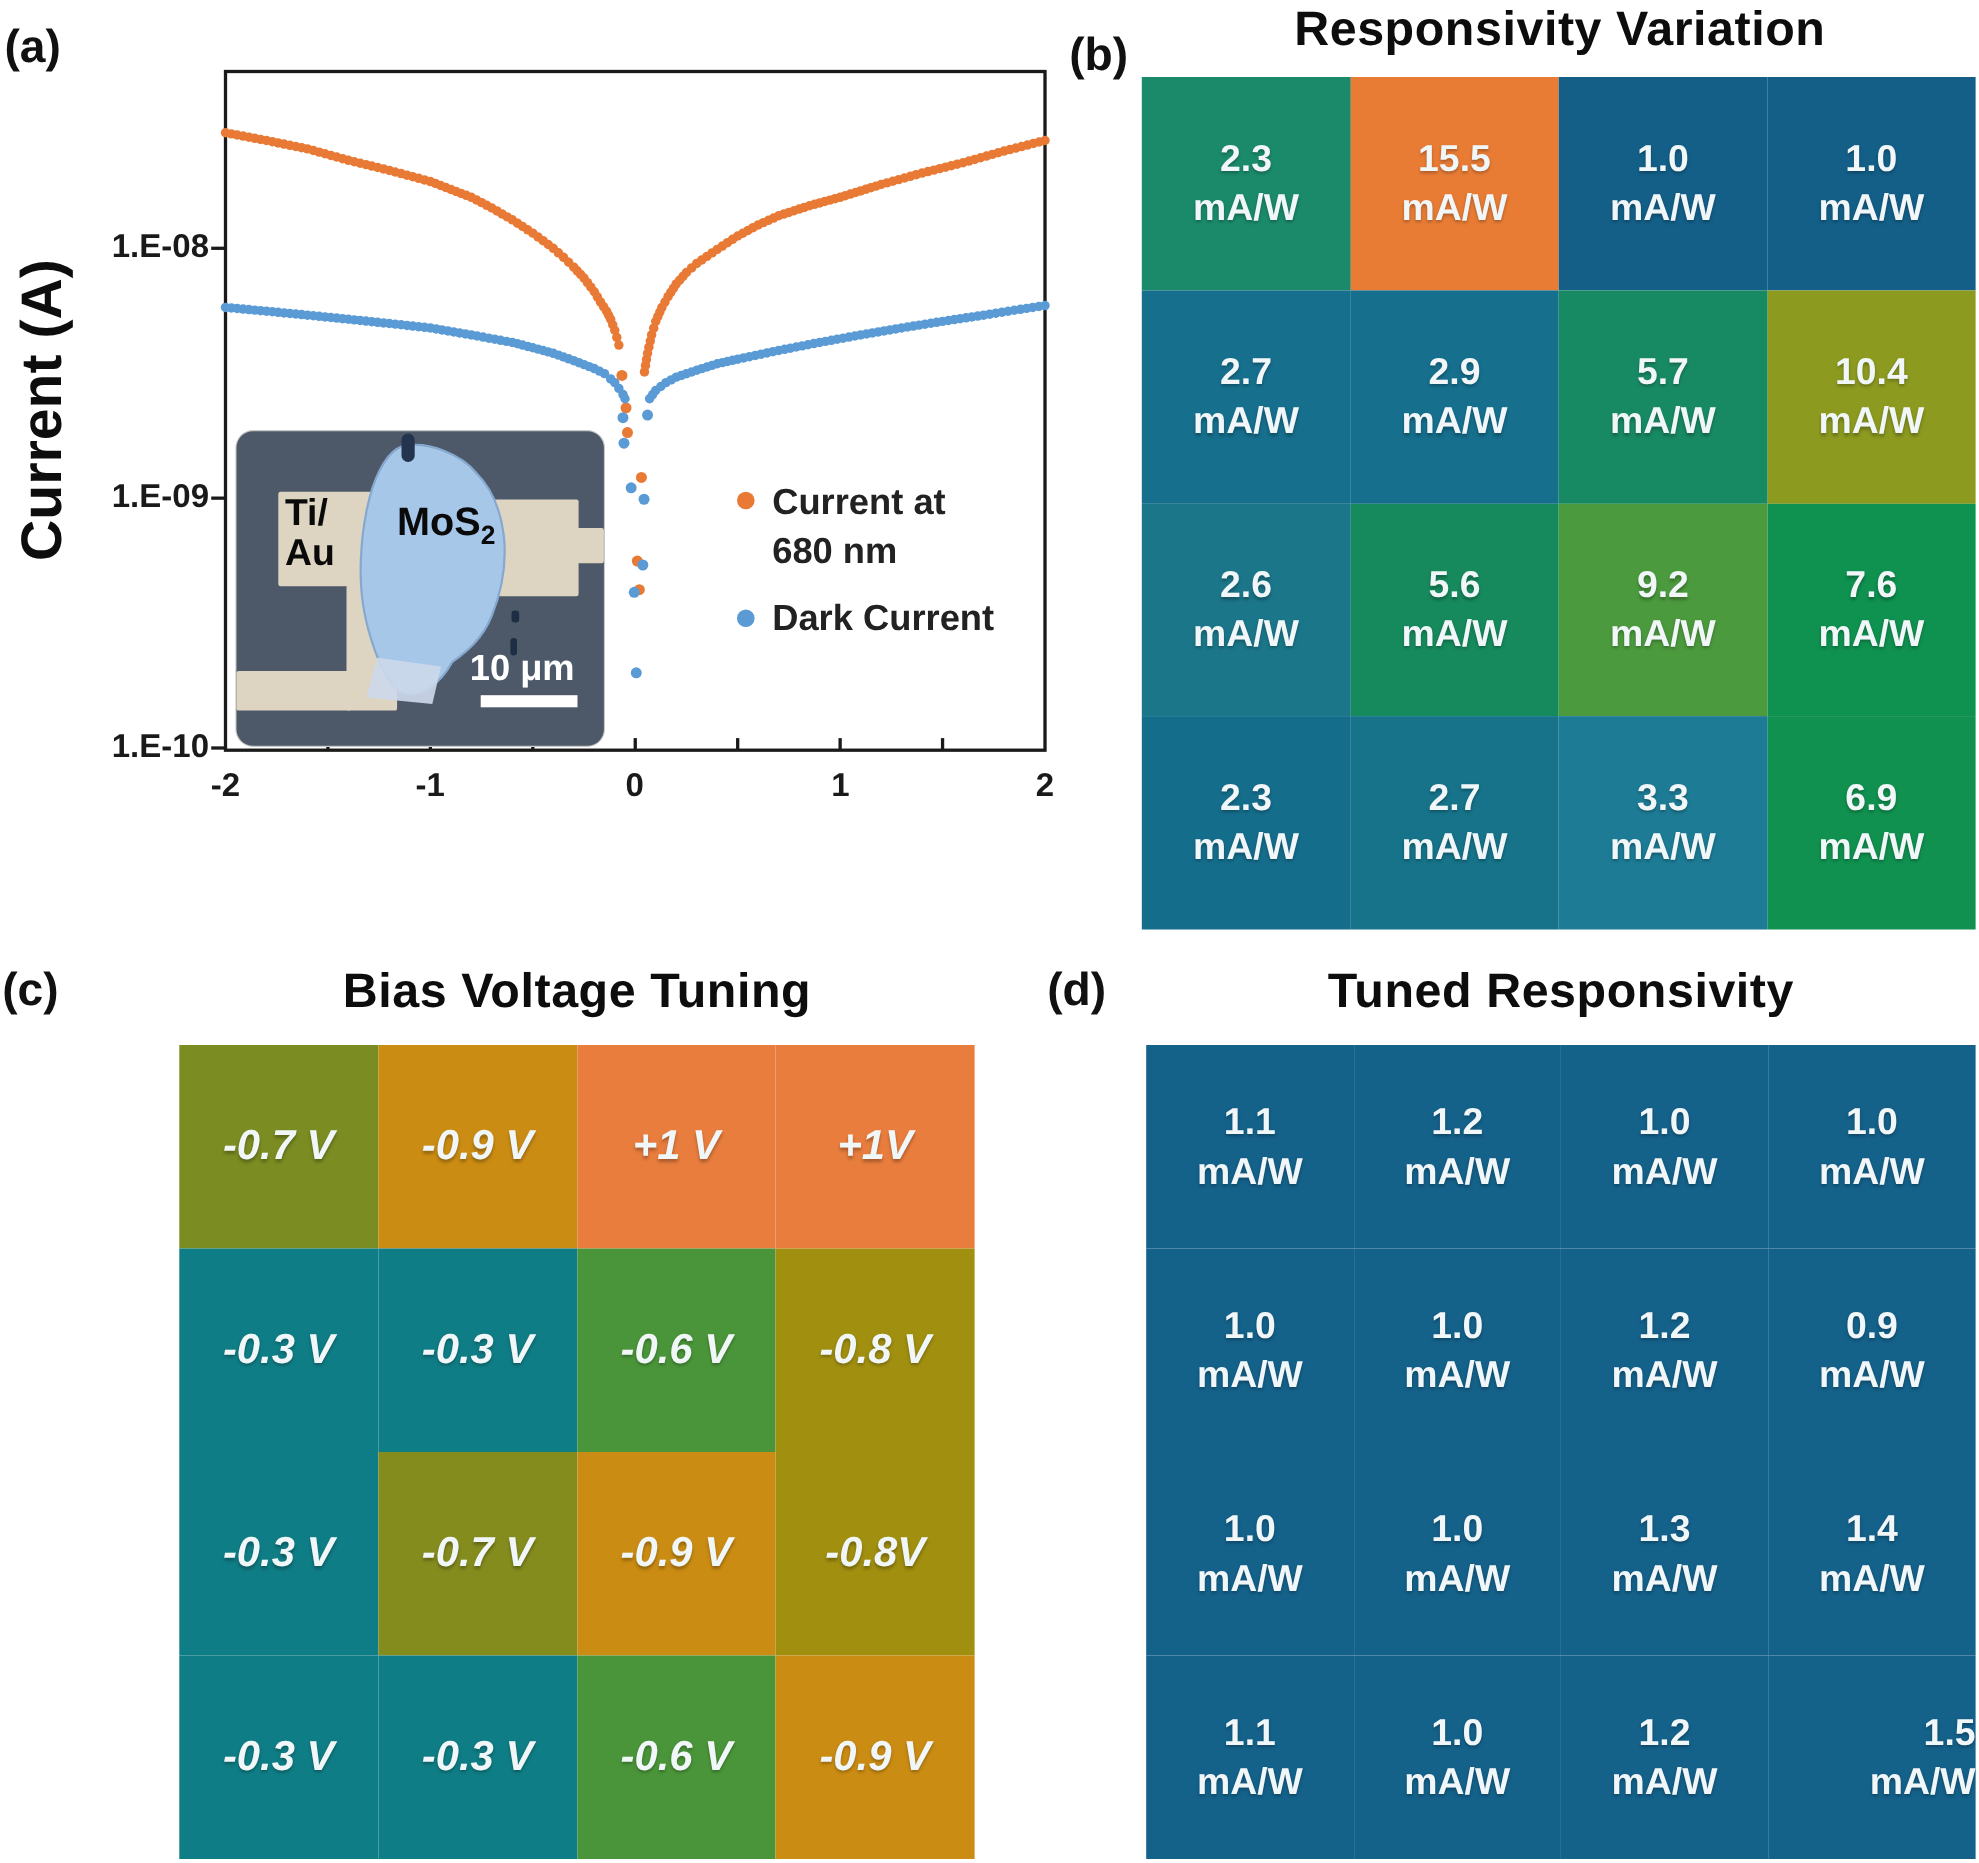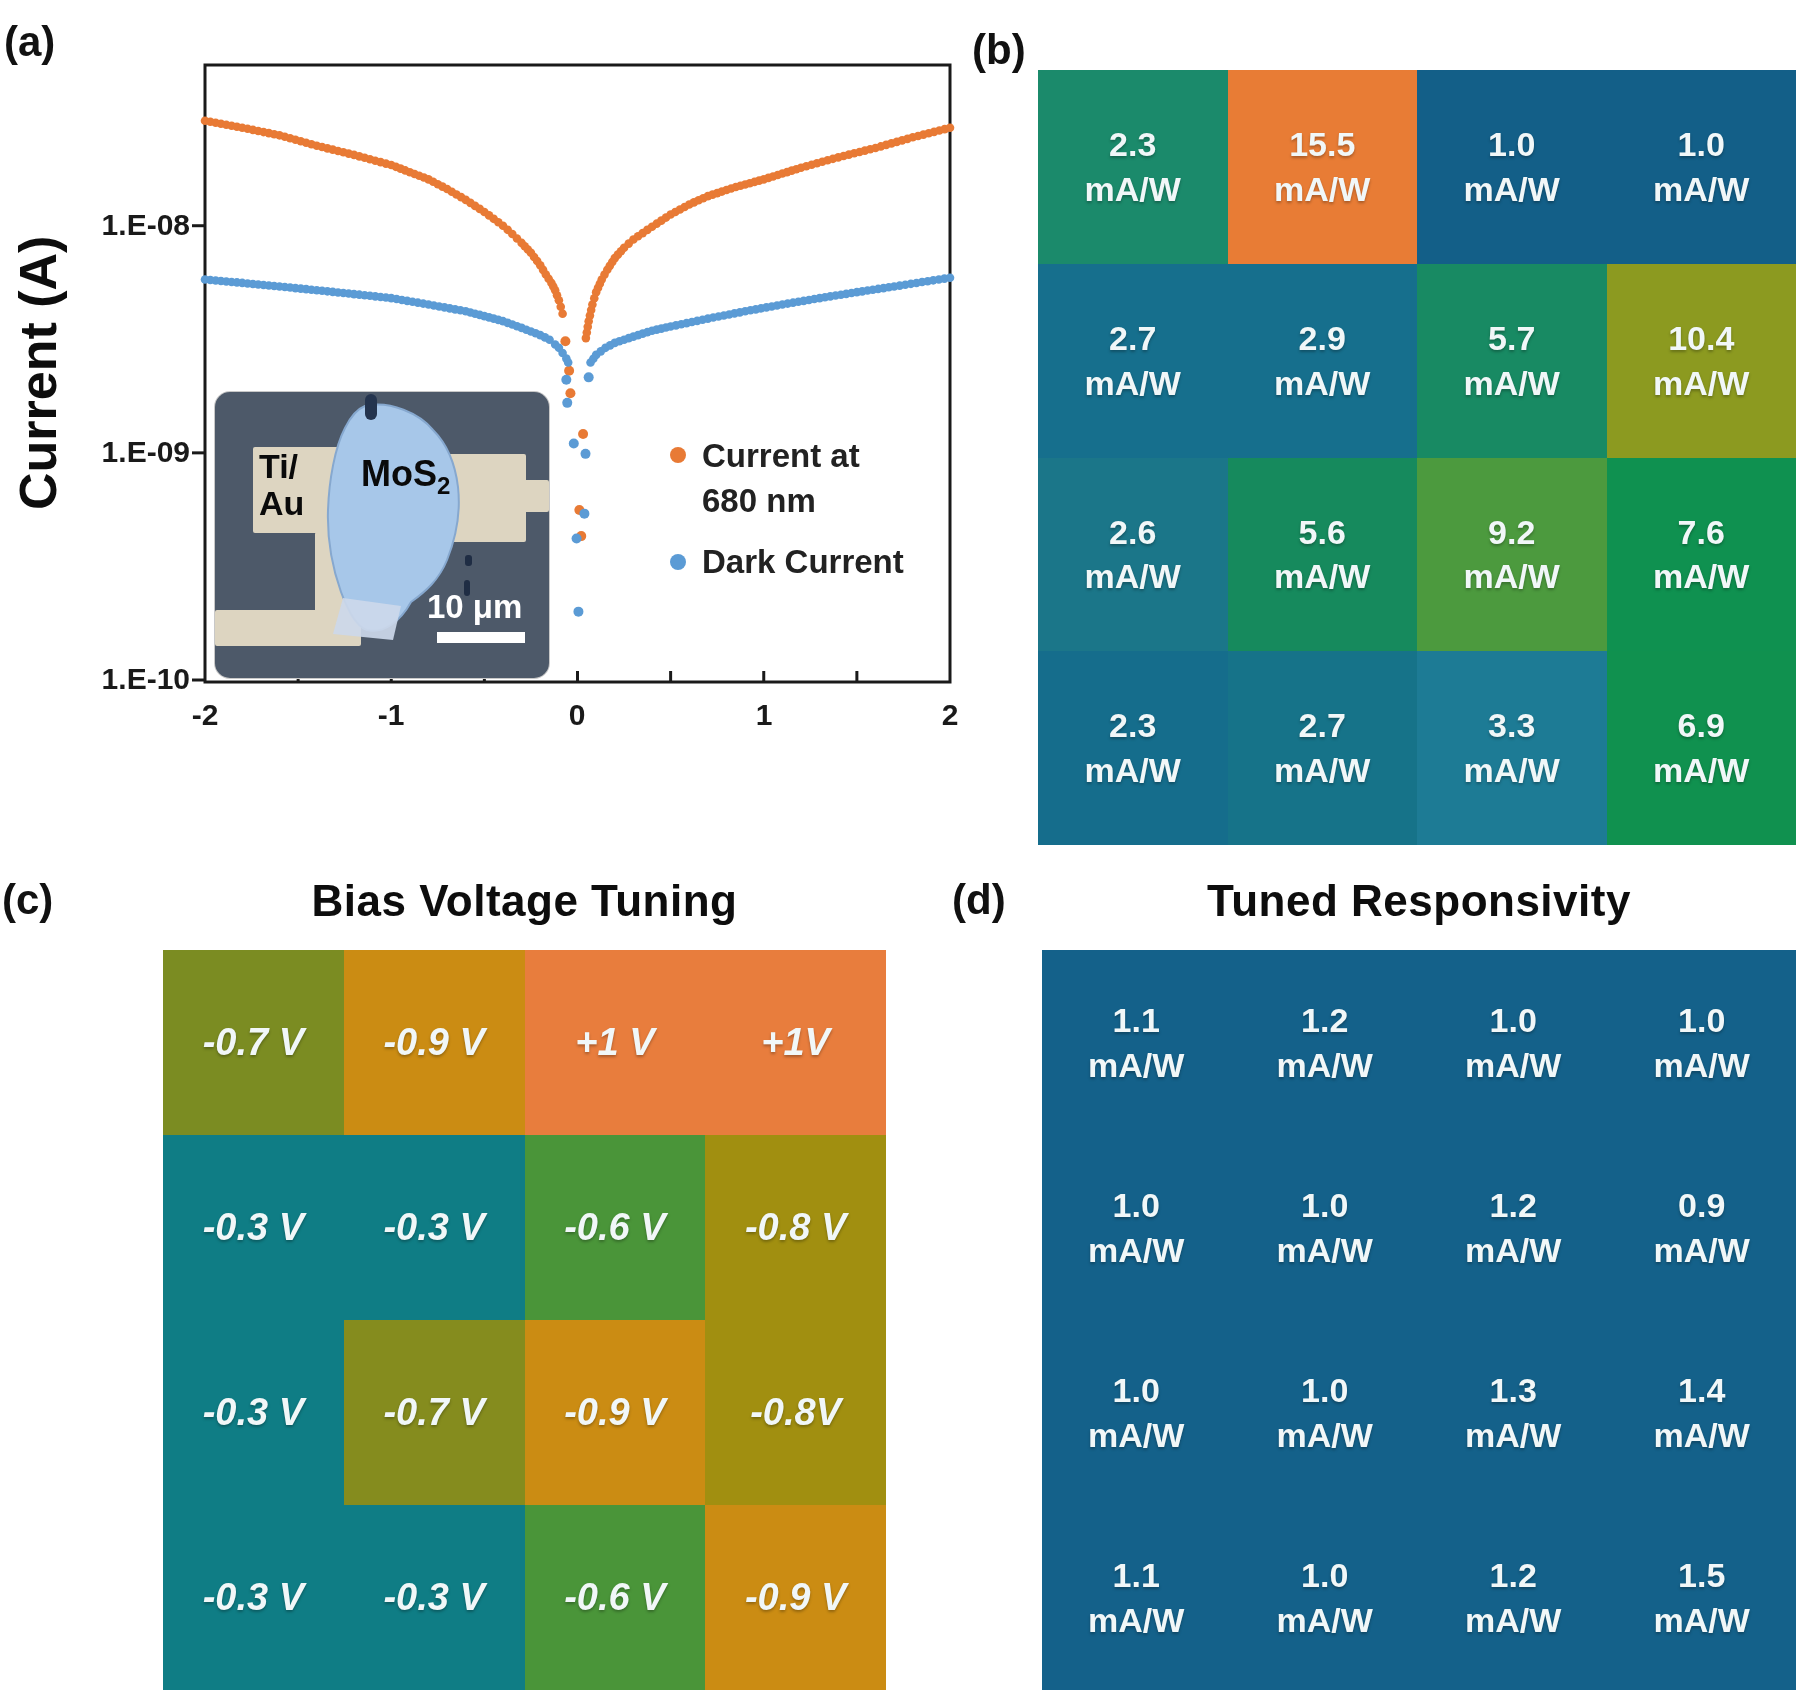--- a/index.html
+++ b/index.html
@@ -404,20 +404,21 @@
     <div class="inset-label" style="left:44px;top:56px;">
       <div>Ti/</div>
       <div>Au</div>
     </div>
     <div class="inset-label" style="left:146px;top:62px;font-size:36px;"><span>MoS</span><sub>2</sub></div>
     <div class="inset-scale-text" style="left:212px;top:196px;">10 μm</div>
     <div class="inset-scale-bar" style="left:222px;top:240px;width:88px;"></div>
   </div>
 
   <div class="abs panel-label" style="left:972px;top:26px;">(b)</div>
+  <div class="abs fig-title" style="left:1040px;top:2px;width:756px;">Responsivity Variation</div>
   <div class="abs hm" style="left:1038px;top:70px;width:758px;height:775px;">
       <div class="hm-cell" style="background: rgb(27, 138, 107);">
         <div class="v">2.3</div>
         <div class="u">mA/W</div>
       </div>
       <div class="hm-cell" style="background: rgb(232, 124, 53);">
         <div class="v">15.5</div>
         <div class="u">mA/W</div>
       </div>
       <div class="hm-cell" style="background: rgb(19, 95, 136);">
@@ -587,19 +588,19 @@
         <div class="u">mA/W</div>
       </div>
       <div class="hm-cell" style="background: rgb(20, 97, 138);">
         <div class="v">1.0</div>
         <div class="u">mA/W</div>
       </div>
       <div class="hm-cell" style="background: rgb(20, 97, 138);">
         <div class="v">1.2</div>
         <div class="u">mA/W</div>
       </div>
-      <div class="hm-cell" style="background: rgb(20, 97, 138);">
+      <div class="hm-cell" style="background: rgb(20, 97, 138); align-items: flex-end;">
         <div class="v">1.5</div>
         <div class="u">mA/W</div>
       </div>
     </div>
 
 </div>
 
 </body></html>

